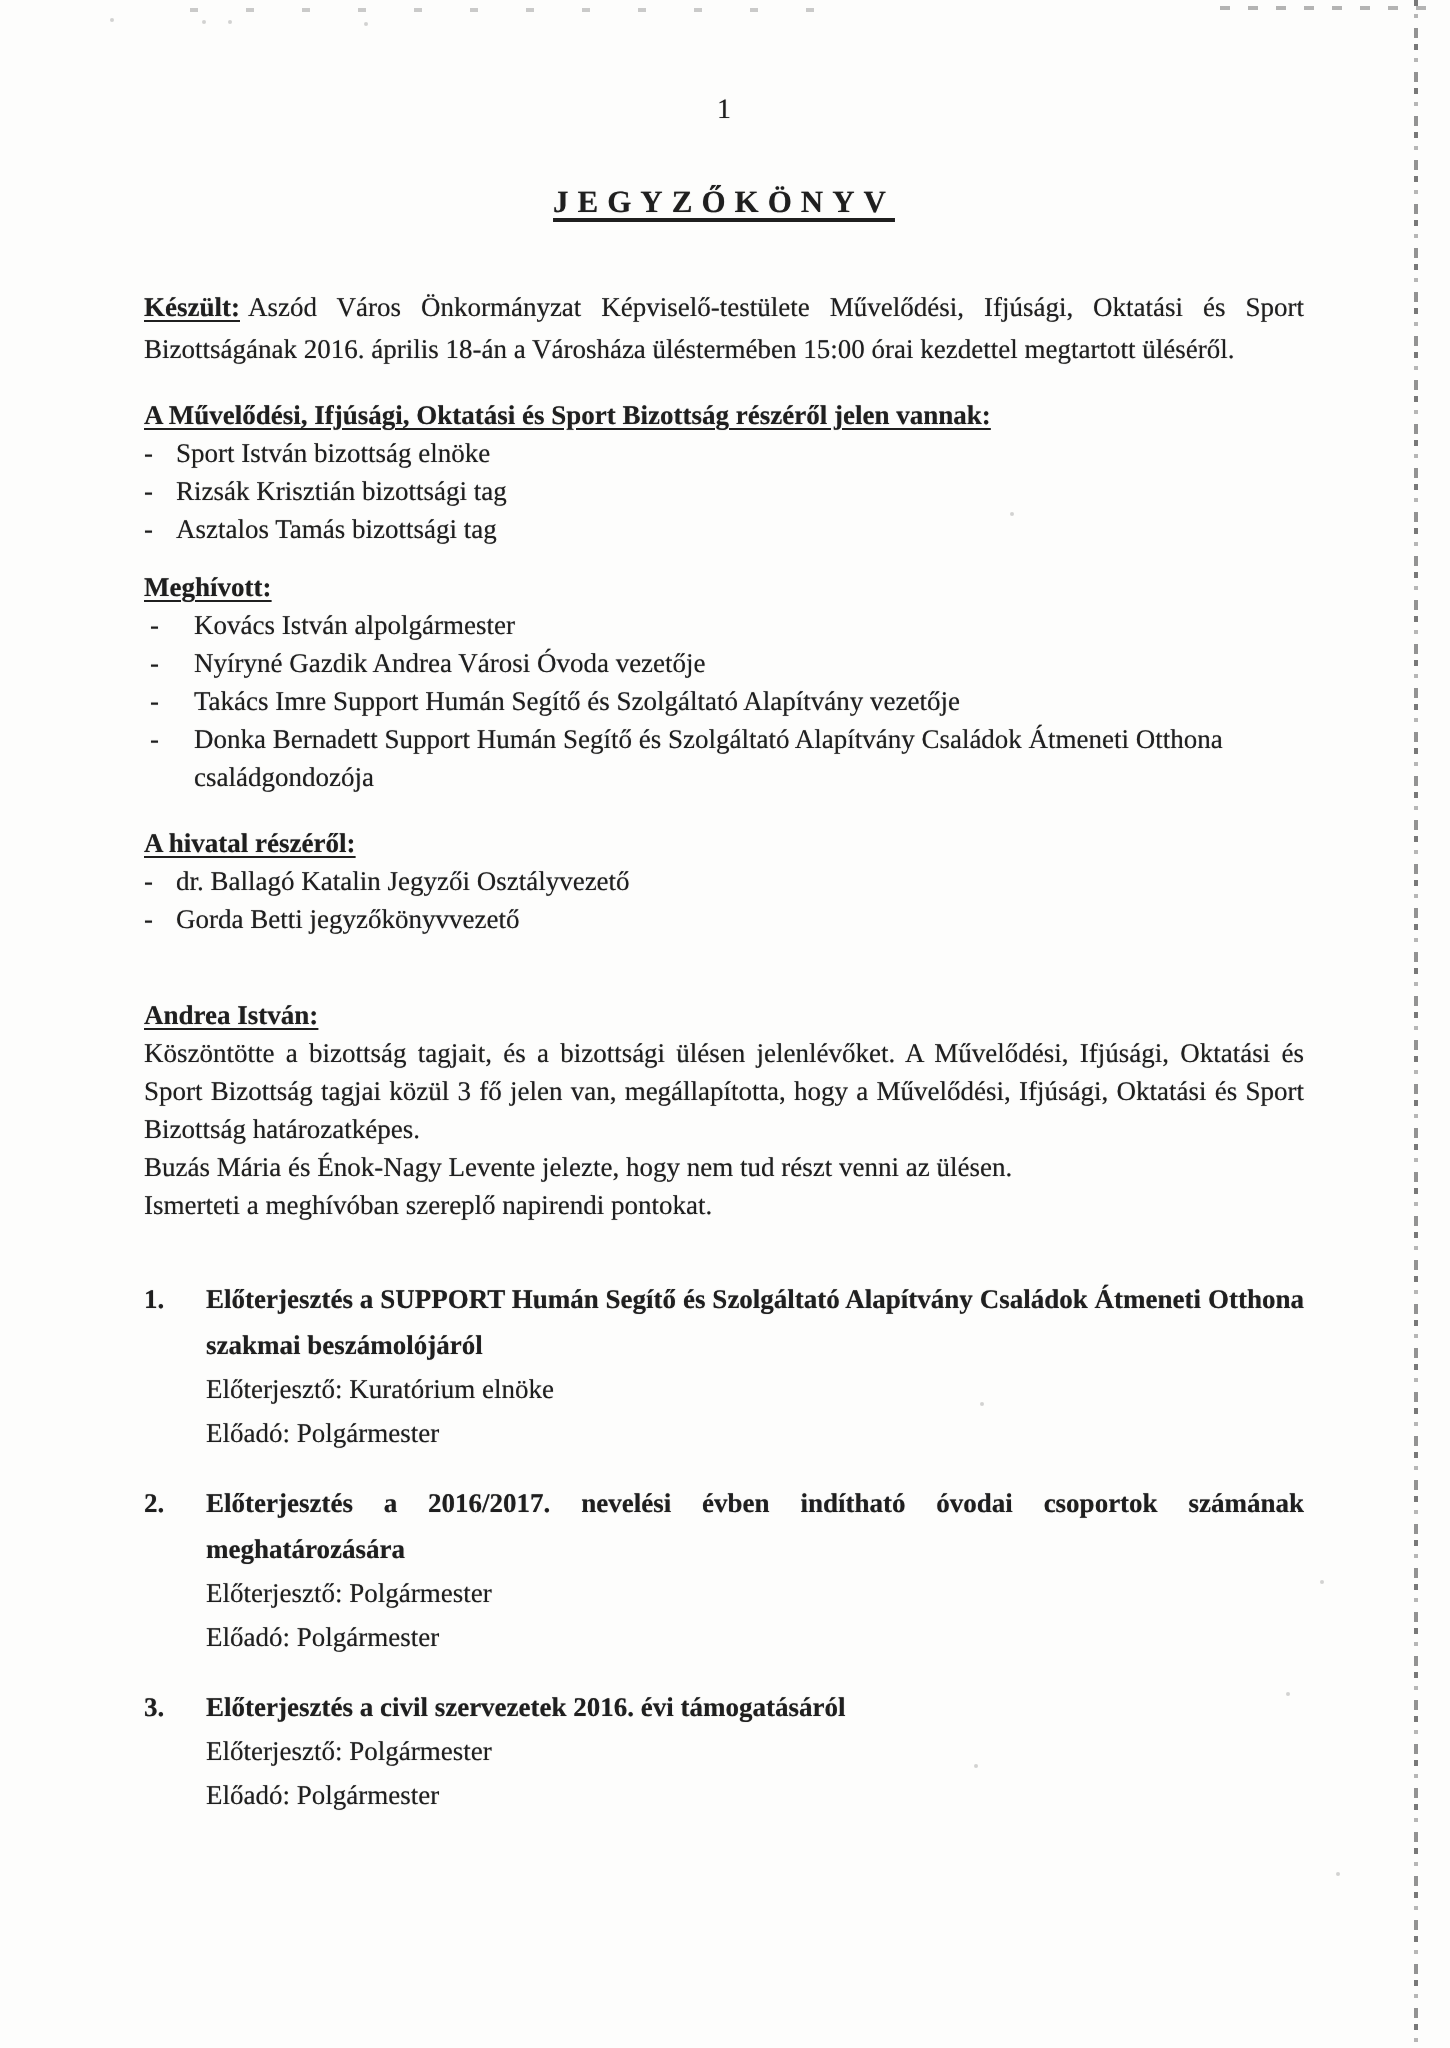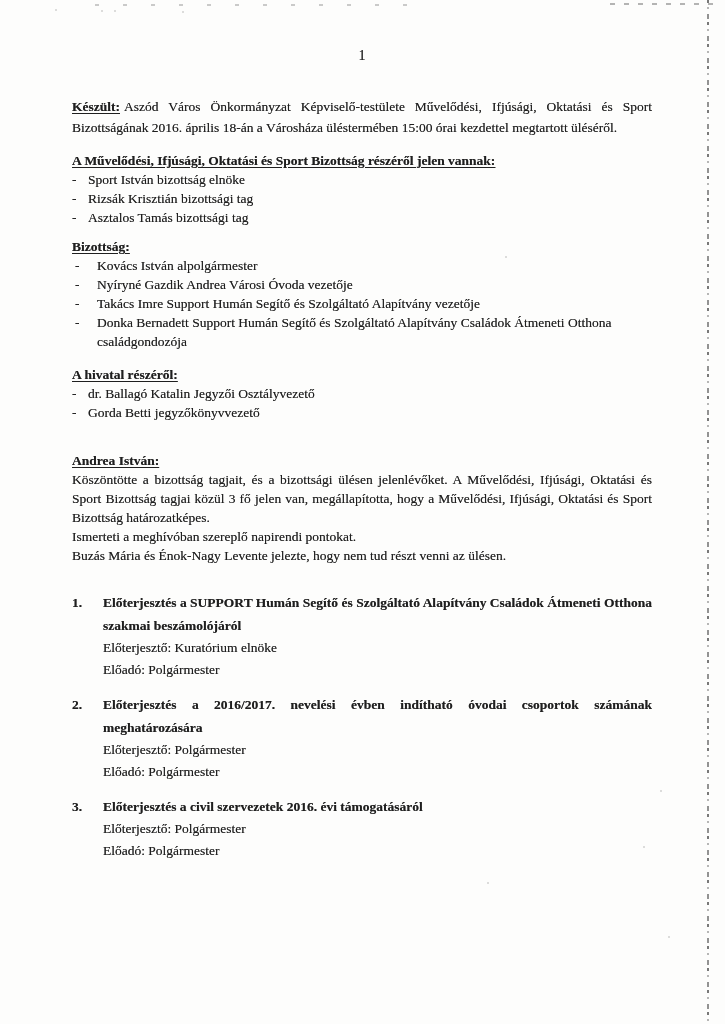--- a/index.html
+++ b/index.html
@@ -160,41 +160,42 @@
   <div class="speck s6"></div>
   <div class="speck s7"></div>
   <div class="speck s8"></div>
   <div class="speck s9"></div>
   <div class="speck s10"></div>
 
   <div class="content">
 
     <div class="page-num">1</div>
 
+    <div class="doc-title">JEGYZŐKÖNYV</div>
 
     <p class="intro"><span class="lbl">Készült:</span><span>Aszód Város Önkormányzat Képviselő-testülete Művelődési, Ifjúsági, Oktatási és Sport Bizottságának 2016. április 18-án a Városháza üléstermében 15:00 órai kezdettel megtartott üléséről.</span></p>
 
     <div class="section sec-attendance">
       <div class="h">A Művelődési, Ifjúsági, Oktatási és Sport Bizottság részéről jelen vannak:</div>
       <div class="li">
         <span class="dash">-</span>
         <span class="li-text">Sport István bizottság elnöke</span>
       </div>
       <div class="li">
         <span class="dash">-</span>
         <span class="li-text">Rizsák Krisztián bizottsági tag</span>
       </div>
       <div class="li">
         <span class="dash">-</span>
         <span class="li-text">Asztalos Tamás bizottsági tag</span>
       </div>
     </div>
 
     <div class="section sec-invited">
-      <div class="h">Bizottság:</div>
+      <div class="h">Meghívott:</div>
       <div class="li">
         <span class="dash">-</span>
         <span class="li-text">Kovács István alpolgármester</span>
       </div>
       <div class="li">
         <span class="dash">-</span>
         <span class="li-text">Nyíryné Gazdik Andrea Városi Óvoda vezetője</span>
       </div>
       <div class="li">
         <span class="dash">-</span>
@@ -214,22 +215,22 @@
       </div>
       <div class="li">
         <span class="dash">-</span>
         <span class="li-text">Gorda Betti jegyzőkönyvvezető</span>
       </div>
     </div>
 
     <div class="section sec-speaker">
       <div class="h">Andrea István:</div>
       <p class="para just">Köszöntötte a bizottság tagjait, és a bizottsági ülésen jelenlévőket. A Művelődési, Ifjúsági, Oktatási és Sport Bizottság tagjai közül 3 fő jelen van, megállapította, hogy a Művelődési, Ifjúsági, Oktatási és Sport Bizottság határozatképes.</p>
+      <p class="para">Buzás Mária és Énok-Nagy Levente jelezte, hogy nem tud részt venni az ülésen.</p>
       <p class="para">Ismerteti a meghívóban szereplő napirendi pontokat.</p>
-      <p class="para">Buzás Mária és Énok-Nagy Levente jelezte, hogy nem tud részt venni az ülésen.</p>
     </div>
 
     <div class="agenda">
 
       <div class="agenda-item">
         <div class="agenda-num">1.</div>
         <div class="agenda-body">
           <div class="agenda-title">Előterjesztés a SUPPORT Humán Segítő és Szolgáltató Alapítvány Családok Átmeneti Otthona szakmai beszámolójáról</div>
           <div class="agenda-sub">Előterjesztő: Kuratórium elnöke</div>
           <div class="agenda-sub">Előadó: Polgármester</div>

